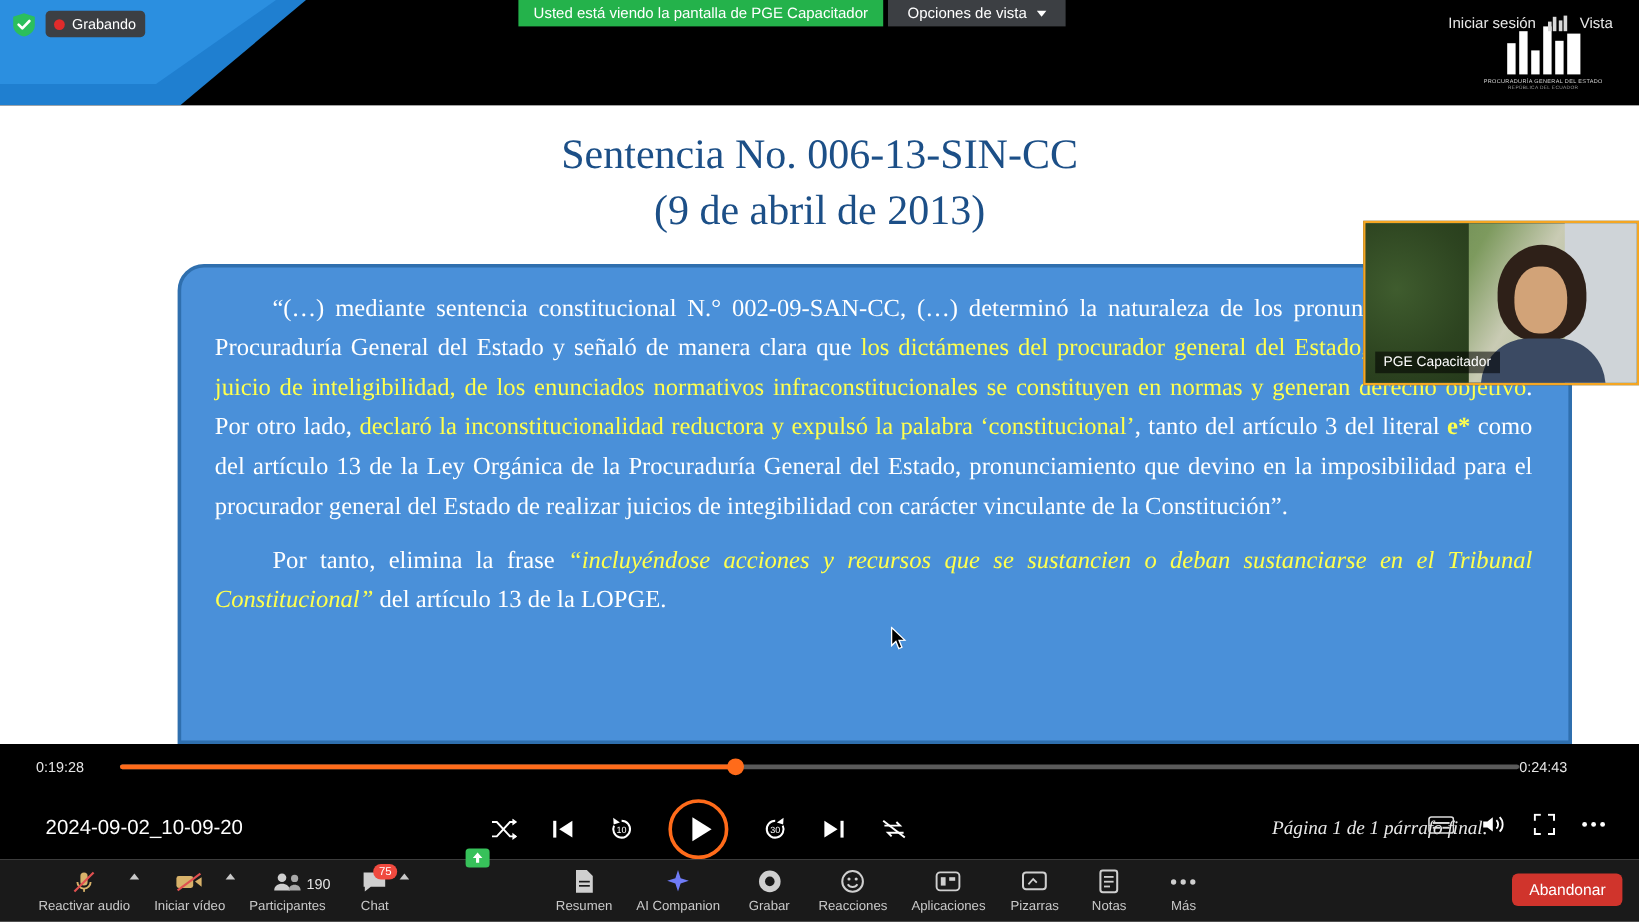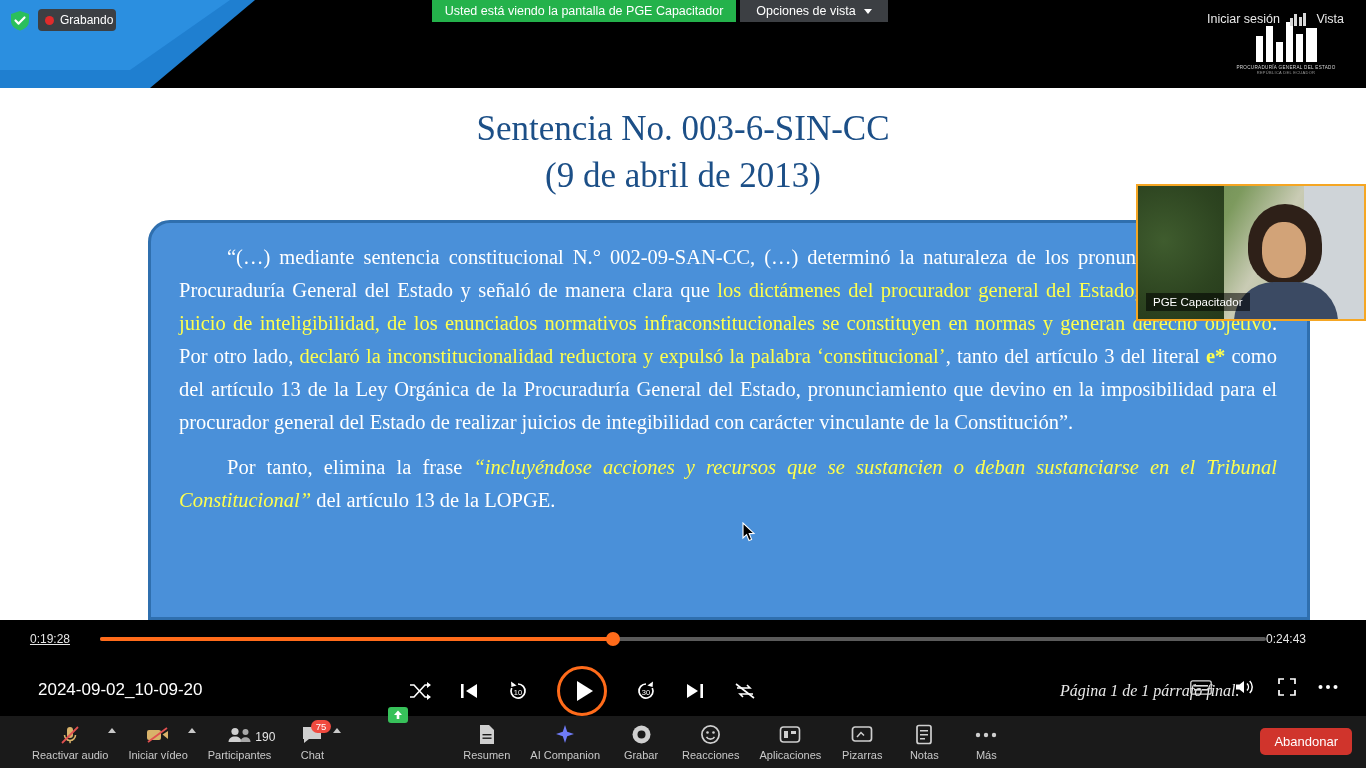--- a/index.html
+++ b/index.html
@@ -22,21 +22,21 @@
     clip-path: polygon(0 0, 255px 0, 150px 88px, 0 88px);
   }
   .blue-wedge2 {
     position: absolute; left: 0; top: 0; width: 300px; height: 70px;
     background: #2b8fe0;
     clip-path: polygon(0 0, 230px 0, 130px 70px, 0 70px);
   }
   .rec-pill {
     position: absolute; left: 38px; top: 9px; height: 22px;
     background: #3c3f43; border-radius: 4px; color: #fff;
-    font-size: 12px; display: flex; align-items: center; padding: 0 3px 0 7px;
+    font-size: 12px; display: flex; align-items: center; padding: 0 8px 0 7px;
     z-index: 6;
   }
   .rec-dot { width: 9px; height: 9px; border-radius: 50%; background: #e02b2b; margin-right: 6px; }
   .shield-icon {
     position: absolute; left: 10px; top: 10px; width: 20px; height: 21px; z-index: 6;
   }
   .share-banner {
     position: absolute; left: 432px; top: 0; width: 304px; height: 22px;
     background: #24b24b; color: #fff; font-size: 12.5px;
     display: flex; align-items: center; justify-content: center;
@@ -108,21 +108,21 @@
     position: absolute; left: 8px; bottom: 8px; background: rgba(0,0,0,.55);
     color: #fff; font-size: 11.5px; padding: 3px 7px; border-radius: 0;
   }
 
   
   .player {
     position: absolute; left: 0; top: 620px; width: 1366px; height: 96px;
     background: #000000; color: #ffffff;
   }
   .seek-row { position: absolute; left: 0; top: 8px; width: 1366px; height: 22px; display: flex; align-items: center; }
-  .time-left { width: 100px; text-align: center; font-size: 12px; color: #e6e6e6; text-decoration: underline; }
+  .time-left { width: 100px; text-align: center; font-size: 12px; color: #e6e6e6; }
   .time-right { width: 100px; text-align: left; font-size: 12px; color: #e6e6e6; }
   .track { position: relative; flex: 1; height: 4px; background: #5a5a5a; border-radius: 2px; }
   .track-fill { position: absolute; left: 0; top: 0; height: 4px; background: #ff6b1a; border-radius: 2px; width: 44%; }
   .track-knob { position: absolute; top: -5px; left: 44%; width: 14px; height: 14px; margin-left: -7px; border-radius: 50%; background: #ff6b1a; }
 
   .rec-title { position: absolute; left: 38px; top: 60px; font-size: 17px; color: #fff; }
   .page-info {
     position: absolute; left: 1060px; top: 62px; font-size: 16px; color: #e9e9e9;
     font-family: "Liberation Serif", serif; font-style: italic;
   }
@@ -213,21 +213,21 @@
           <i style="height:28px"></i>
           <i style="height:34px;width:11px"></i>
       </div>
       <div class="pge-name">PROCURADURÍA GENERAL DEL ESTADO</div>
       <div class="pge-sub">REPÚBLICA DEL ECUADOR</div>
     </div>
   </div>
 
   <div class="slide">
     <div class="slide-title">
-      <div>Sentencia No. 003-6-SIN-CC</div>
+      <div>Sentencia No. 006-13-SIN-CC</div>
       <div>(9 de abril de 2013)</div>
     </div>
 
     <div class="quote-box">
       <p><span>“(…) mediante sentencia constitucional N.° 002-09-SAN-CC, (…) determinó la naturaleza de los pronunciamientos de la Procuraduría General del Estado y señaló de manera clara que </span><span class="hl">los dictámenes del procurador general del Estado, en ejercicio del juicio de inteligibilidad, de los enunciados normativos infraconstitucionales se constituyen en normas y generan derecho objetivo</span><span>. Por otro lado, </span><span class="hl">declaró la inconstitucionalidad reductora y expulsó la palabra ‘constitucional’</span><span>, tanto del artículo 3 del literal </span><span class="hl-b">e*</span><span> como del artículo 13 de la Ley Orgánica de la Procuraduría General del Estado, pronunciamiento que devino en la imposibilidad para el procurador general del Estado de realizar juicios de integibilidad con carácter vinculante de la Constitución”.</span></p>
       <p><span>Por tanto, elimina la frase </span><span class="hl-i">“incluyéndose acciones y recursos que se sustancien o deban sustanciarse en el  Tribunal Constitucional”</span><span> del artículo 13 de la LOPGE.</span></p>
     </div>
 
     <div class="selfview">
       <div class="sv-bg"></div>

